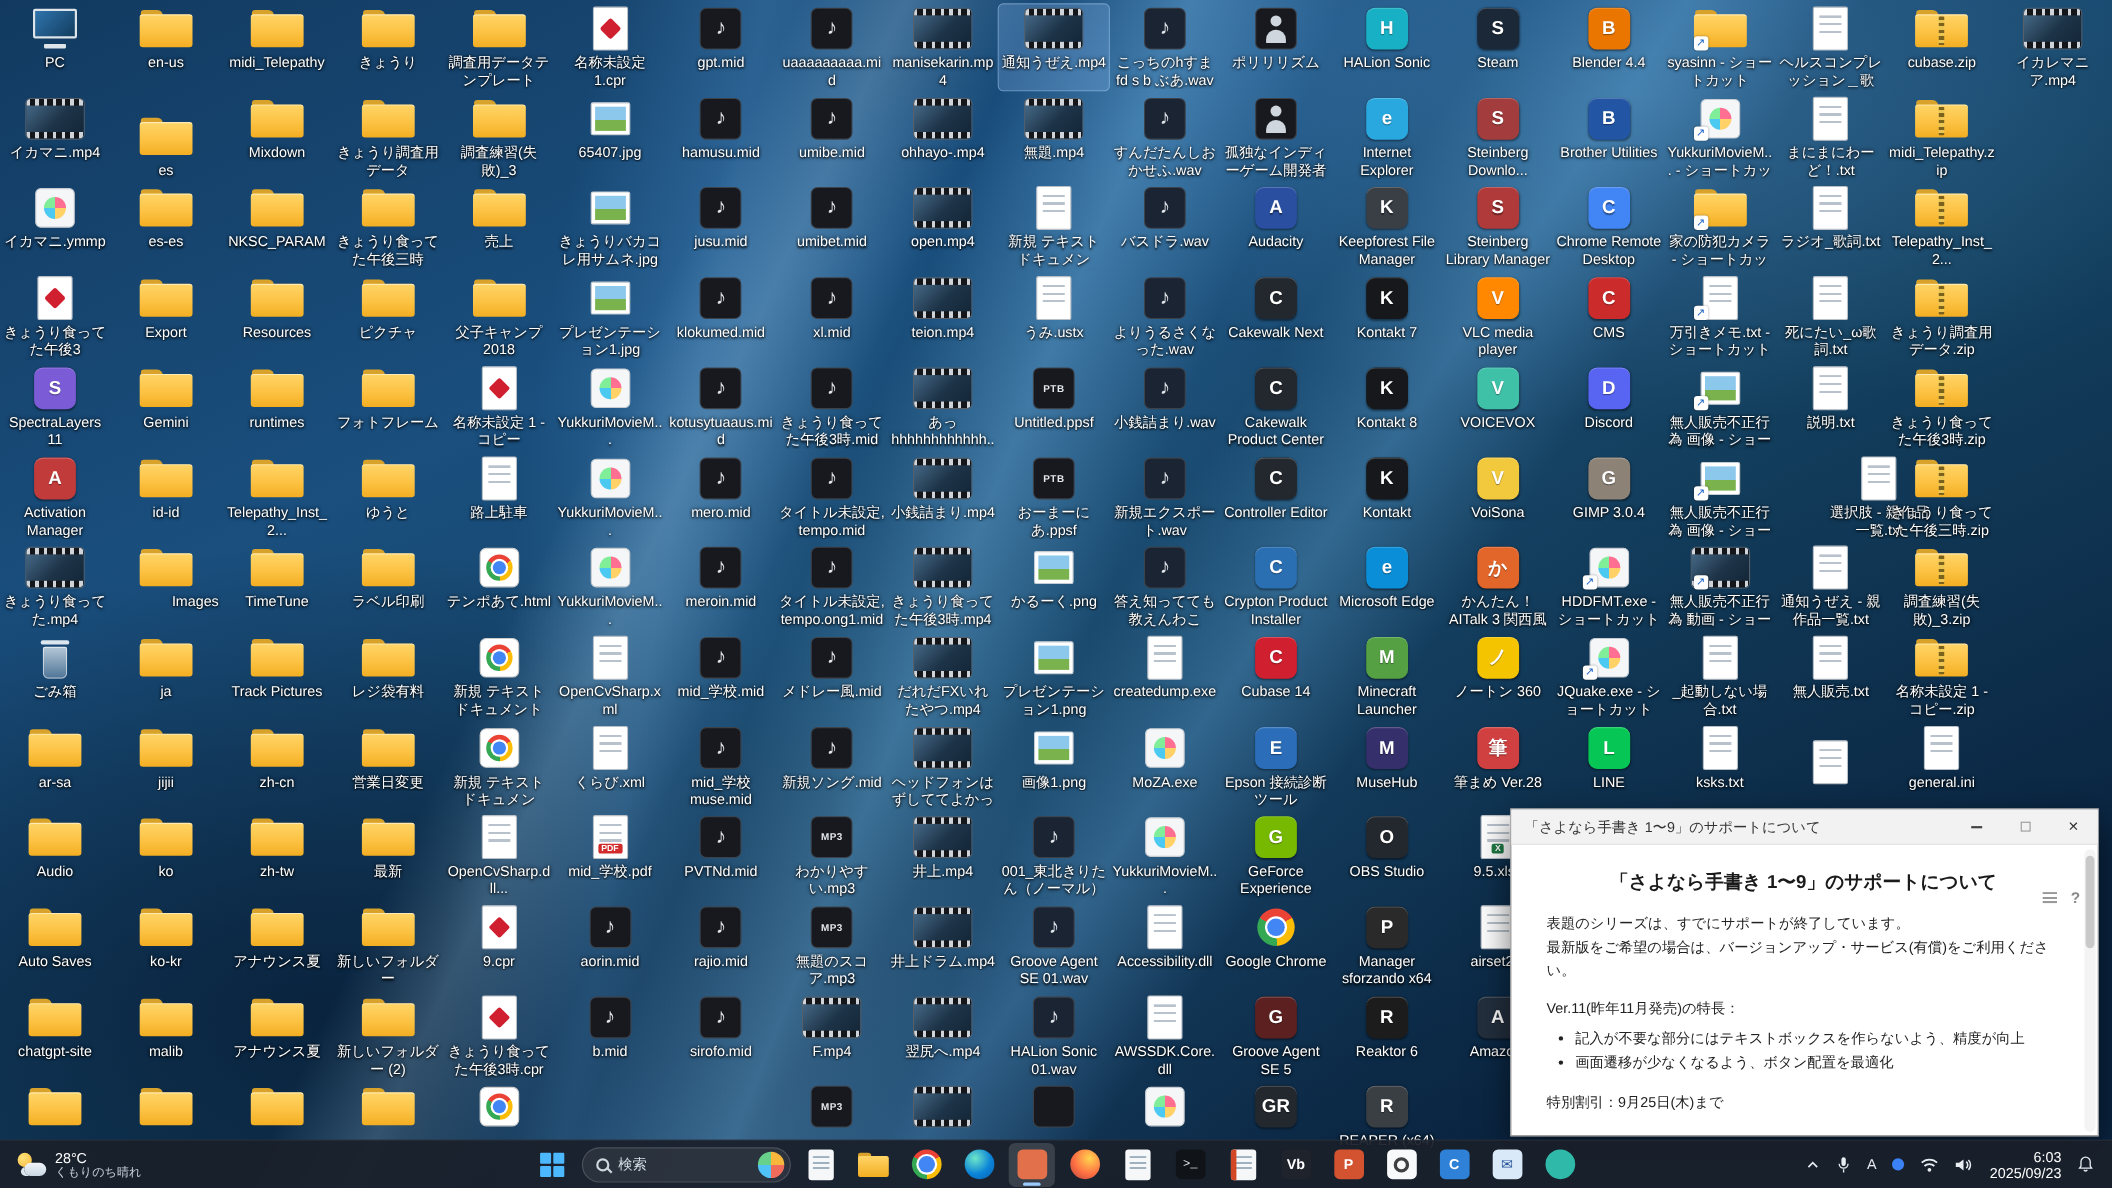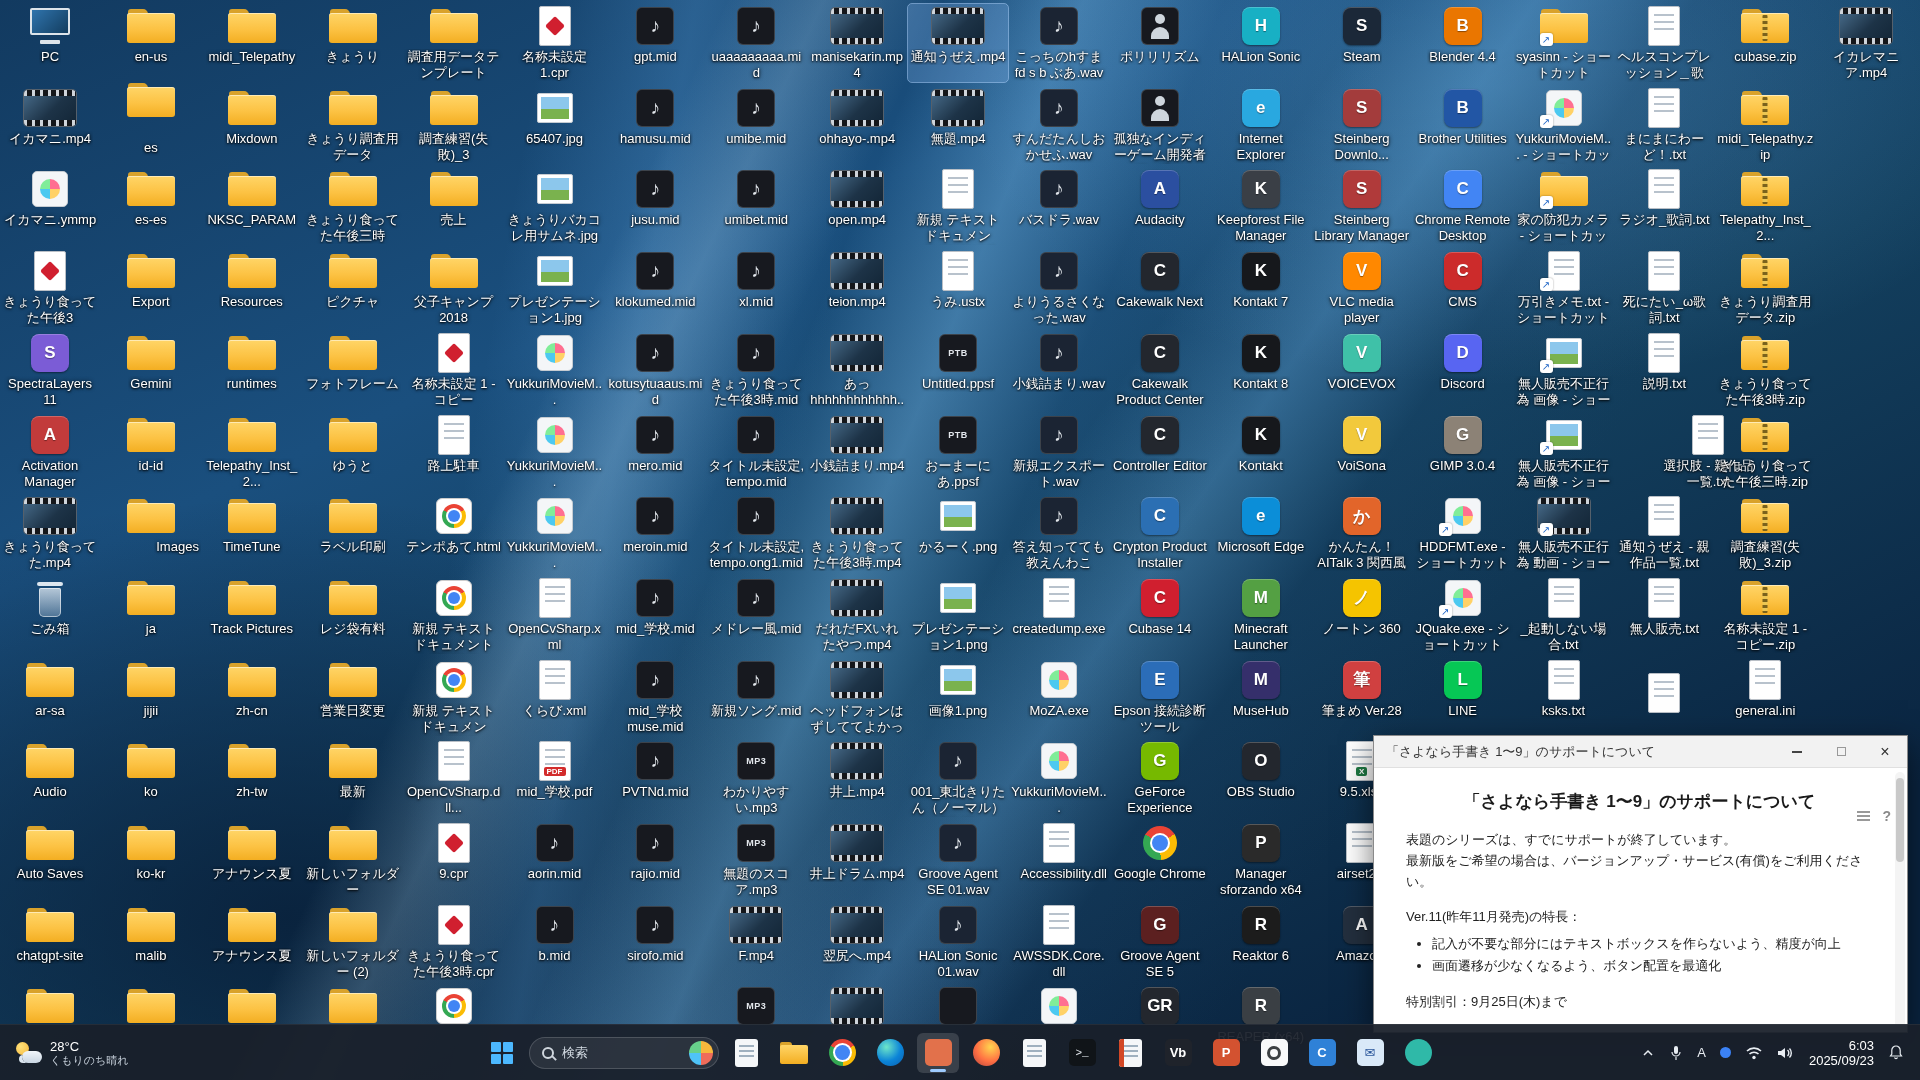--- a/index.html
+++ b/index.html
@@ -124,21 +124,21 @@
   .dlg-h { font-size:17px; font-weight:bold; color:#1a1a1a; text-align:center; margin:6px 0 16px 0; }
   .dlg-p { font-size:13px; color:#222; line-height:21px; }
   .dlg-p.feat { margin-top:14px; }
   .dlg-ul { margin:6px 0 0 26px; }
   .dlg-ul li { font-size:13px; color:#222; line-height:22px; }
   .dlg-p.foot { margin-top:14px; }
   .dlg-scroll { position:absolute; right:2px; top:4px; bottom:4px; width:10px; background:#f4f4f4; border-radius:5px; }
   .dlg-scroll .thumb { position:absolute; top:6px; left:1px; width:8px; height:84px; background:#c9c9c9; border-radius:4px; display:block; }
 
   
-  .taskbar { position:absolute; left:0; right:0; bottom:0; height:56px; background:rgba(26,32,42,.94);
+  .taskbar { position:absolute; left:0; right:0; bottom:0; height:44px; background:rgba(26,32,42,.94);
         border-top:1px solid rgba(255,255,255,.06); z-index:20; }
   .tb-left { position:absolute; left:2px; top:0; height:100%; display:flex; align-items:center; gap:8px;
         padding:0 12px; border-radius:6px; }
   .wx { position:relative; width:28px; height:24px; }
   .wx::before { content:""; position:absolute; left:2px; top:1px; width:13px; height:13px; border-radius:50%;
         background:radial-gradient(circle at 35% 35%, #ffe27a, #f6b73c); }
   .wx::after { content:""; position:absolute; right:0; bottom:2px; width:20px; height:12px; border-radius:8px;
         background:linear-gradient(#f2f6fa,#c9d6e2); box-shadow:-5px 2px 0 -2px #dde7f0; }
   .wx-text { display:flex; flex-direction:column; justify-content:center; }
   .wx-temp { font-size:13px; color:#fff; line-height:15px; }
@@ -316,21 +316,21 @@
           <span class="a-video"></span>
         </div>
         <div class="lab">イカレマニア.mp4</div>
       </div>
       <div class="cell" style="left: 0px; top: 85.7px;">
         <div class="art">
           <span class="a-video"></span>
         </div>
         <div class="lab">イカマニ.mp4</div>
       </div>
-      <div class="cell" style="left: 100.9px; top: 78px; justify-content: space-between;">
+      <div class="cell" style="left: 100.9px; top: 102px;">
         <div class="art">
           <span class="a-folder"></span>
         </div>
         <div class="lab">es</div>
       </div>
       <div class="cell" style="left: 201.8px; top: 85.7px;">
         <div class="art">
           <span class="a-folder"></span>
         </div>
         <div class="lab">Mixdown</div>
@@ -1364,21 +1364,21 @@
           <span class="a-video"></span>
         </div>
         <div class="lab">井上ドラム.mp4</div>
       </div>
       <div class="cell" style="left: 908.1px; top: 821px;">
         <div class="art">
           <span class="a-dark wv">♪</span>
         </div>
         <div class="lab">Groove Agent SE 01.wav</div>
       </div>
-      <div class="cell" style="left: 1009px; top: 821px; align-items: flex-end;">
+      <div class="cell" style="left: 1009px; top: 821px;">
         <div class="art">
           <span class="a-page lined"></span>
         </div>
         <div class="lab">Accessibility.dll</div>
       </div>
       <div class="cell" style="left: 1109.9px; top: 821px;">
         <div class="art">
           <span class="a-chrome">
             <i class="ball big"></i>
           </span>

